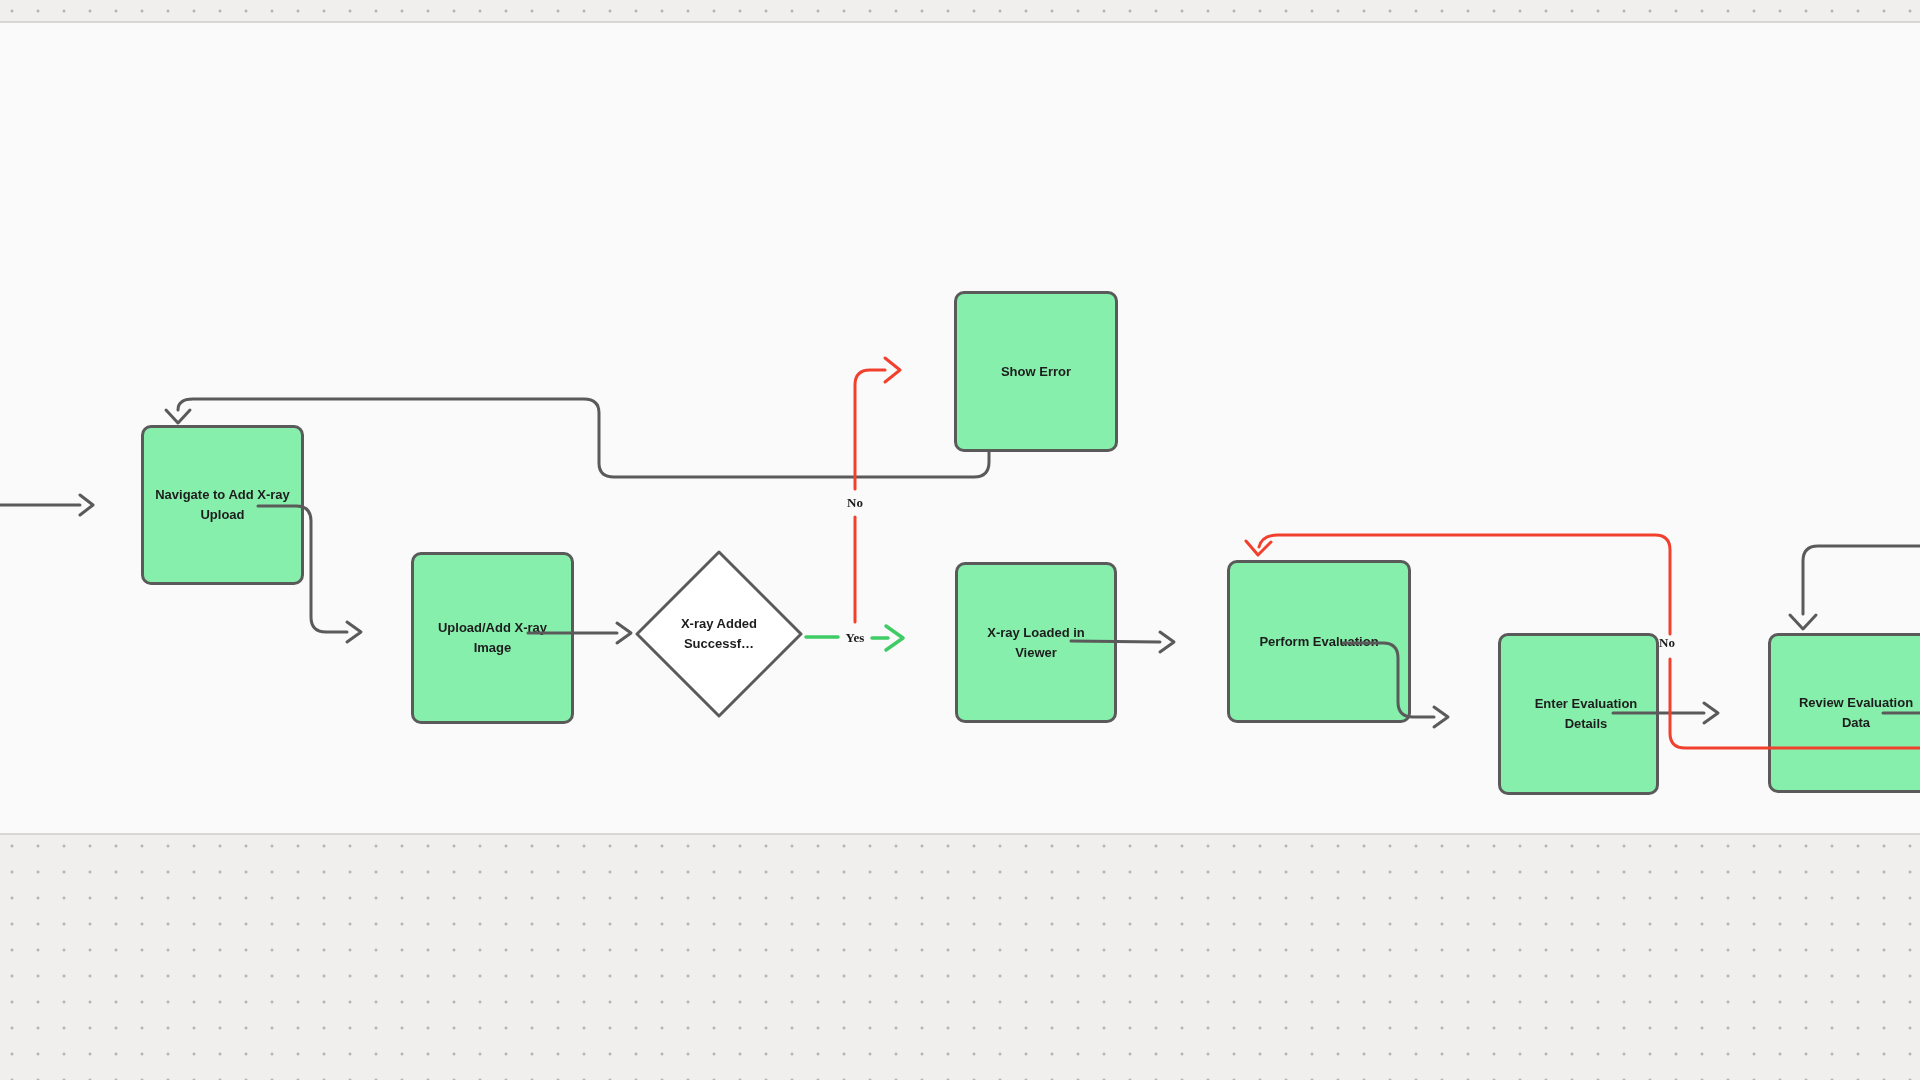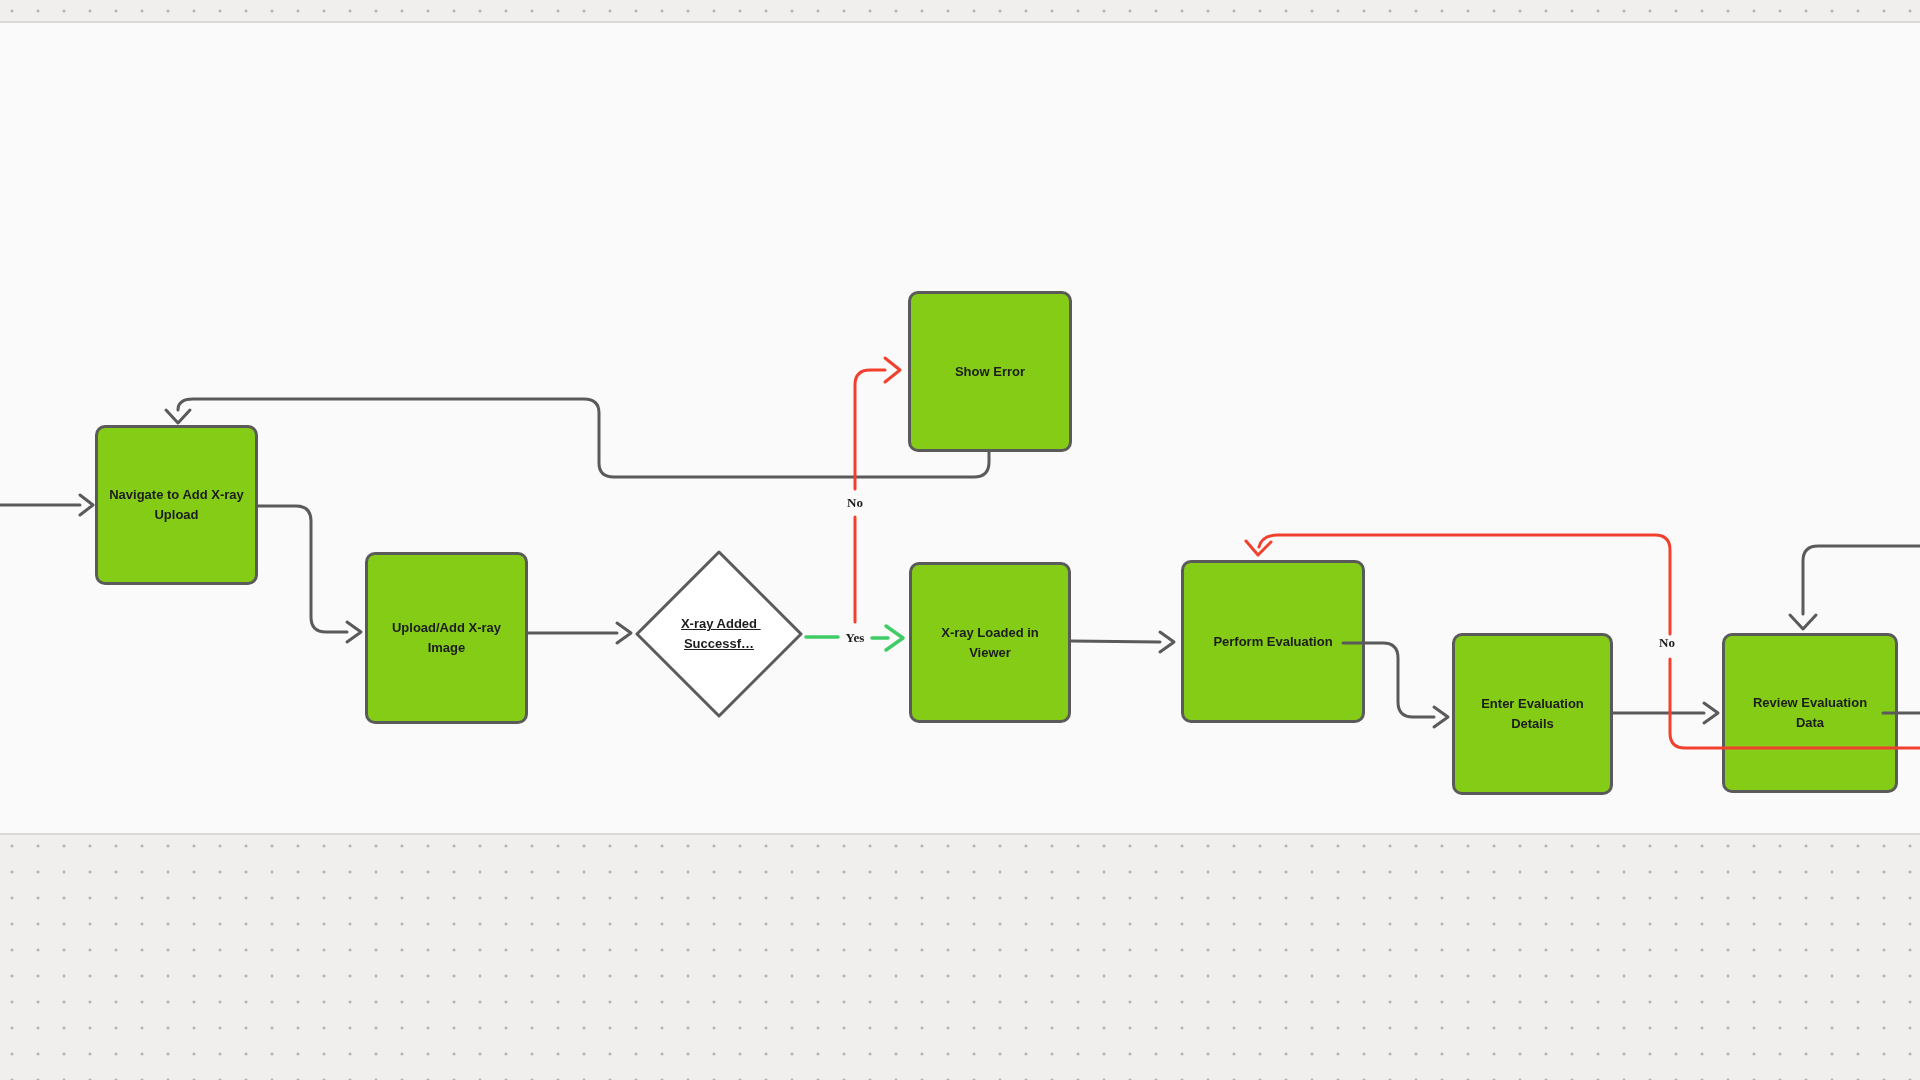--- a/index.html
+++ b/index.html
@@ -14,36 +14,37 @@
     background-color:#f1efee;
     background-image:radial-gradient(circle,#b7b5b4 1.2px,rgba(0,0,0,0) 1.8px);
     background-size:26px 26px;
     background-position:-1px -2px;
   }
   .dots.top{top:0;height:21px;border-bottom:2px solid #d9d7d6;}
   .dots.bottom{top:833px;height:247px;border-top:2px solid #d9d7d6;}
   .band{position:absolute;left:0;top:23px;width:1920px;height:810px;background:#fafafa;}
 
   .node{
-    position:absolute;background:#84cc16;
+    position:absolute;background:#86efac;
     border:3px solid #5a5a5a;border-radius:10px;
     display:flex;align-items:center;justify-content:center;
     box-sizing:border-box;
+    margin-left:46px;
   }
   .node-label,.free-label{
     font-size:13px;font-weight:bold;color:#1d1d1d;
     line-height:20px;text-align:center;white-space:pre-wrap;
   }
   .node-label{padding:0 10px;}
   .edges{position:absolute;left:0;top:0;pointer-events:none;}
   .diamond-text{
     position:absolute;left:659px;top:594px;width:120px;height:80px;
     display:flex;align-items:center;justify-content:center;
   }
-  .diamond-text .node-label{width:84px;padding:0;text-decoration:underline;}
+  .diamond-text .node-label{width:84px;padding:0;}
   .free-label{position:absolute;display:flex;align-items:center;justify-content:center;font-family:Liberation Serif, serif;}
   #lbl-yes{left:838px;top:628px;width:34px;height:20px;}
   #lbl-no-top{left:840px;top:493px;width:30px;height:20px;}
   #lbl-no-right{left:1652px;top:633px;width:30px;height:20px;}
 </style>
 </head>
 <body>
 
 <div class="canvas">
 
@@ -64,21 +65,21 @@
   </div>
 
   <div class="node" style="left:909px;top:562px;width:162px;height:161px;">
     <div class="node-label" style="width:120px;">X-ray Loaded in Viewer</div>
   </div>
 
   <div class="node" style="left:1181px;top:560px;width:184px;height:163px;">
     <div class="node-label">Perform Evaluation</div>
   </div>
 
-  <div class="node" style="left:1452px;top:633px;width:161px;height:162px;">
+  <div class="node" style="left:1452px;top:633px;width:161px;height:162px;justify-content:flex-end;">
     <div class="node-label" style="width:120px;">Enter Evaluation Details</div>
   </div>
 
   <div class="node" style="left:1722px;top:633px;width:176px;height:160px;">
     <div class="node-label" style="width:120px;">Review Evaluation Data</div>
   </div>
 
   <svg class="edges" width="1920" height="1080" viewBox="0 0 1920 1080">
 
     <g>

